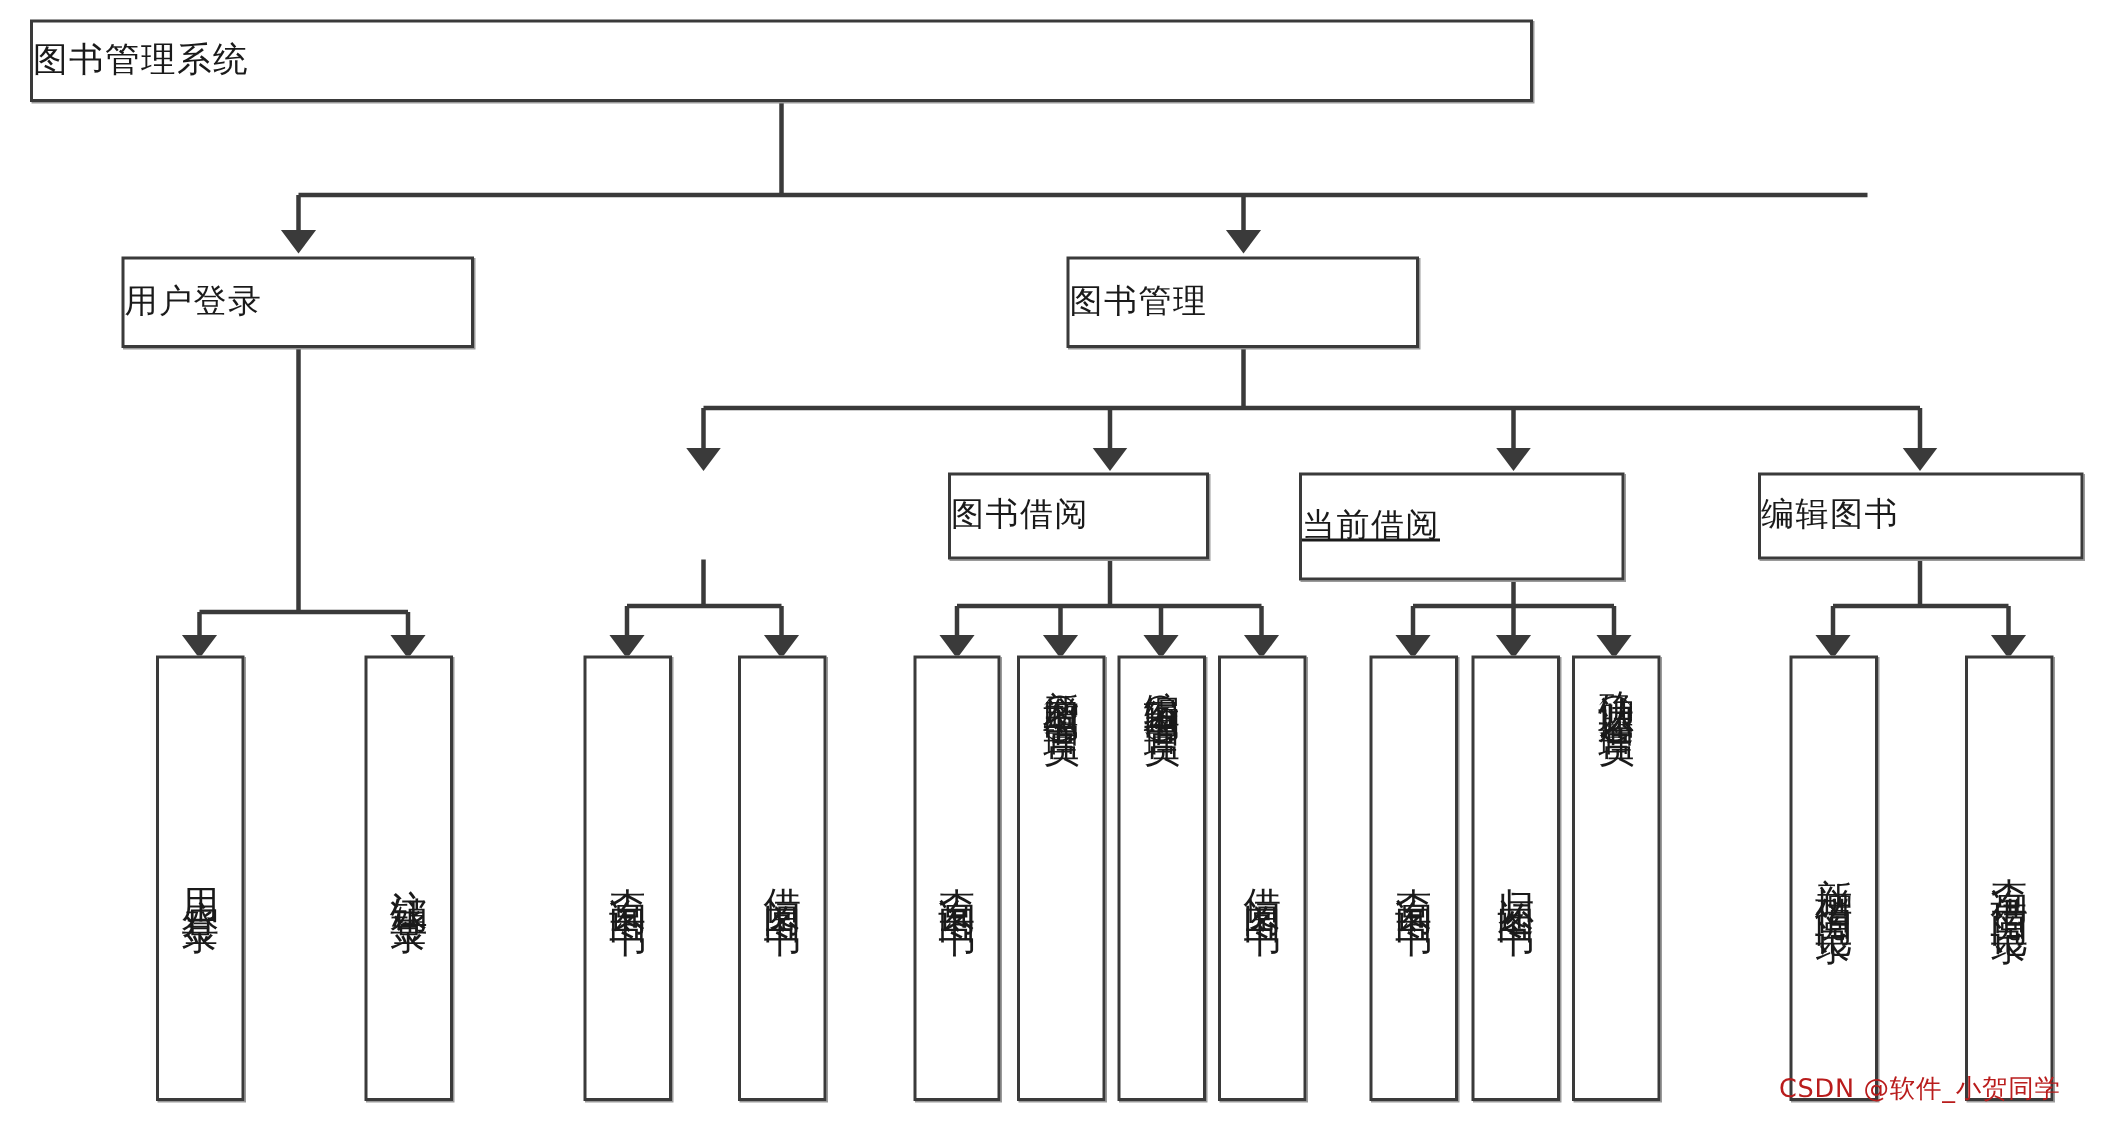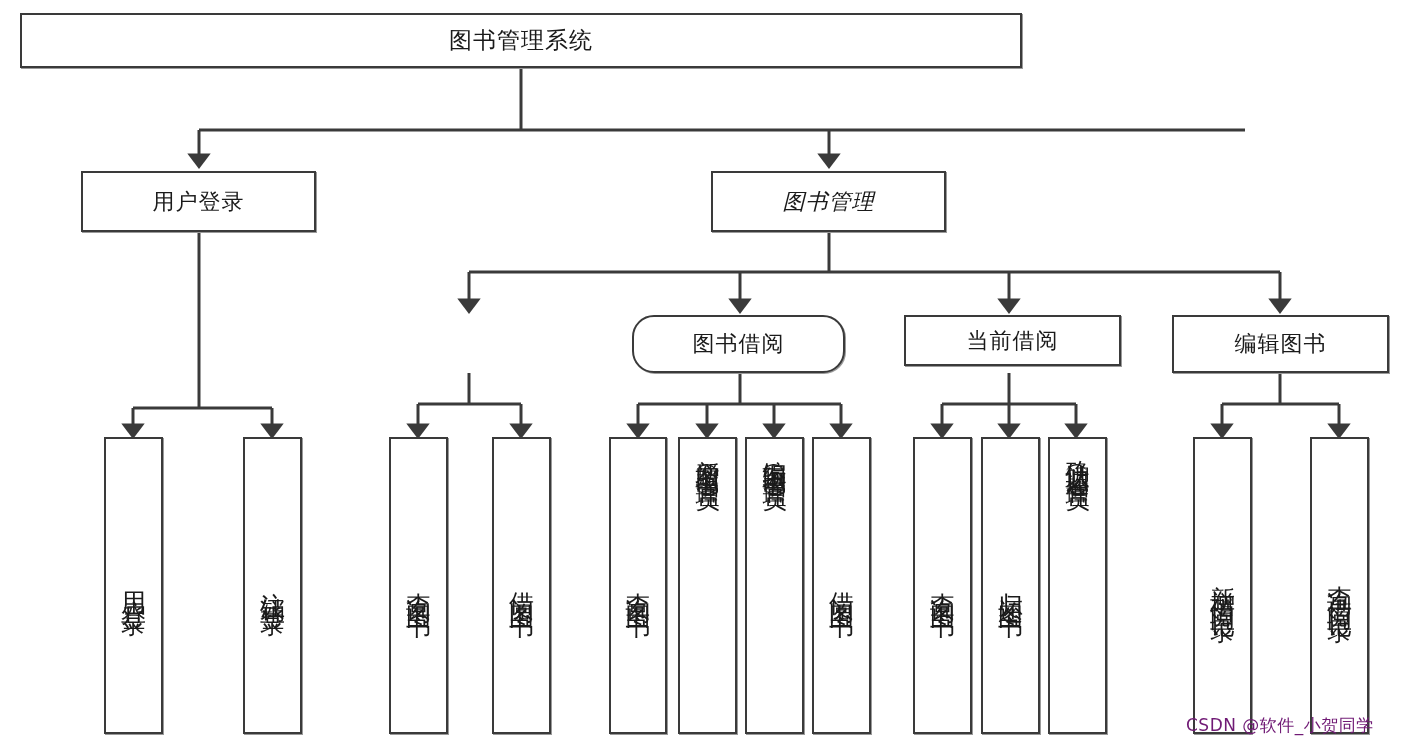--- a/index.html
+++ b/index.html
@@ -14,21 +14,21 @@
   svg.wires{position:absolute;left:0;top:0;width:1405px;height:747px;pointer-events:none;}
 
   .node{
     position:absolute;
     box-sizing:border-box;
     background:#ffffff;
     border:2px solid #3a3a3a;
     box-shadow:1px 1px 0 0 #9a9a9a;
     display:flex;
     align-items:center;
-    justify-content:center;
+    justify-content:flex-start;
     color:#1a1a1a;
   }
   .node .lbl{
     display:block;
     text-align:center;
     line-height:1.05;
     white-space:pre;
   }
 
   
@@ -45,21 +45,21 @@
     letter-spacing:7px;
     margin:0 auto;
   }
   .v-node.tall .lbl{letter-spacing:4px;font-size:24px;}
   .v-node.centerv{align-items:center;padding-top:0;}
 
   #watermark{
     position:absolute;
     left:1186px;top:714px;
     font-size:17px;
-    color:#701a75;
+    color:#b91c1c;
     letter-spacing:0.5px;
     white-space:nowrap;
     text-align:right;
   }
 </style>
 </head>
 <body>
 
 <div id="stage">
 
@@ -113,28 +113,28 @@
     </g>
   </svg>
 
   <div class="node h-node root" style="left:20px;top:13px;width:1002px;height:55px;">
     <span class="lbl">图书管理系统</span>
   </div>
 
   <div class="node h-node" style="left:81px;top:171px;width:235px;height:61px;">
     <span class="lbl">用户登录</span>
   </div>
-  <div class="node h-node" style="left:711px;top:171px;width:235px;height:61px;font-style:italic;">
+  <div class="node h-node" style="left:711px;top:171px;width:235px;height:61px;">
     <span class="lbl">图书管理</span>
   </div>
 
-  <div class="node h-node" style="left:632px;top:315px;width:213px;height:58px;border-radius:22px;">
+  <div class="node h-node" style="left:632px;top:315px;width:174px;height:58px;">
     <span class="lbl">图书借阅</span>
   </div>
-  <div class="node h-node" style="left:904px;top:315px;width:217px;height:51px;">
+  <div class="node h-node" style="left:866px;top:315px;width:217px;height:72px;text-decoration:underline;">
     <span class="lbl">当前借阅</span>
   </div>
   <div class="node h-node" style="left:1172px;top:315px;width:217px;height:58px;">
     <span class="lbl">编辑图书</span>
   </div>
 
   <div class="node v-node centerv" style="left:104px;top:437px;width:59px;height:297px;">
     <span class="lbl">用户登录</span>
   </div>
   <div class="node v-node centerv" style="left:243px;top:437px;width:59px;height:297px;">

